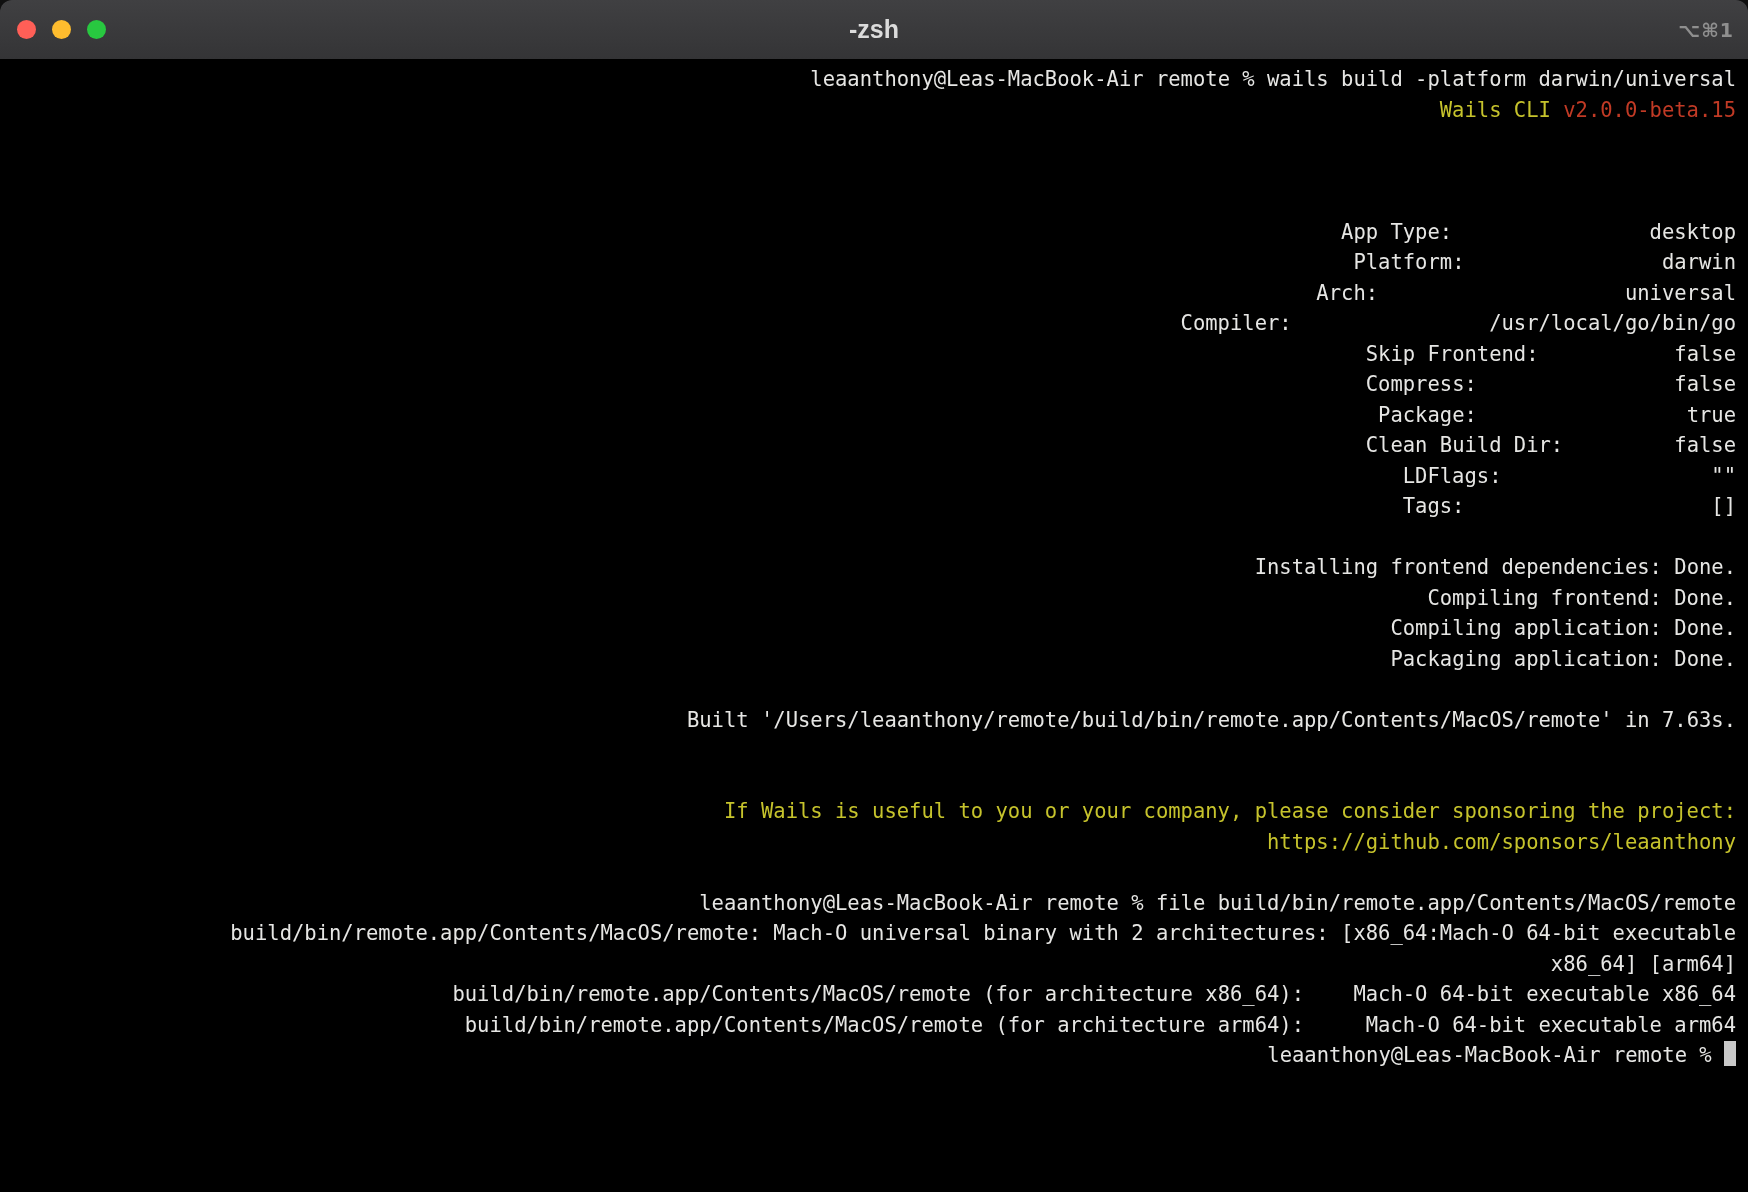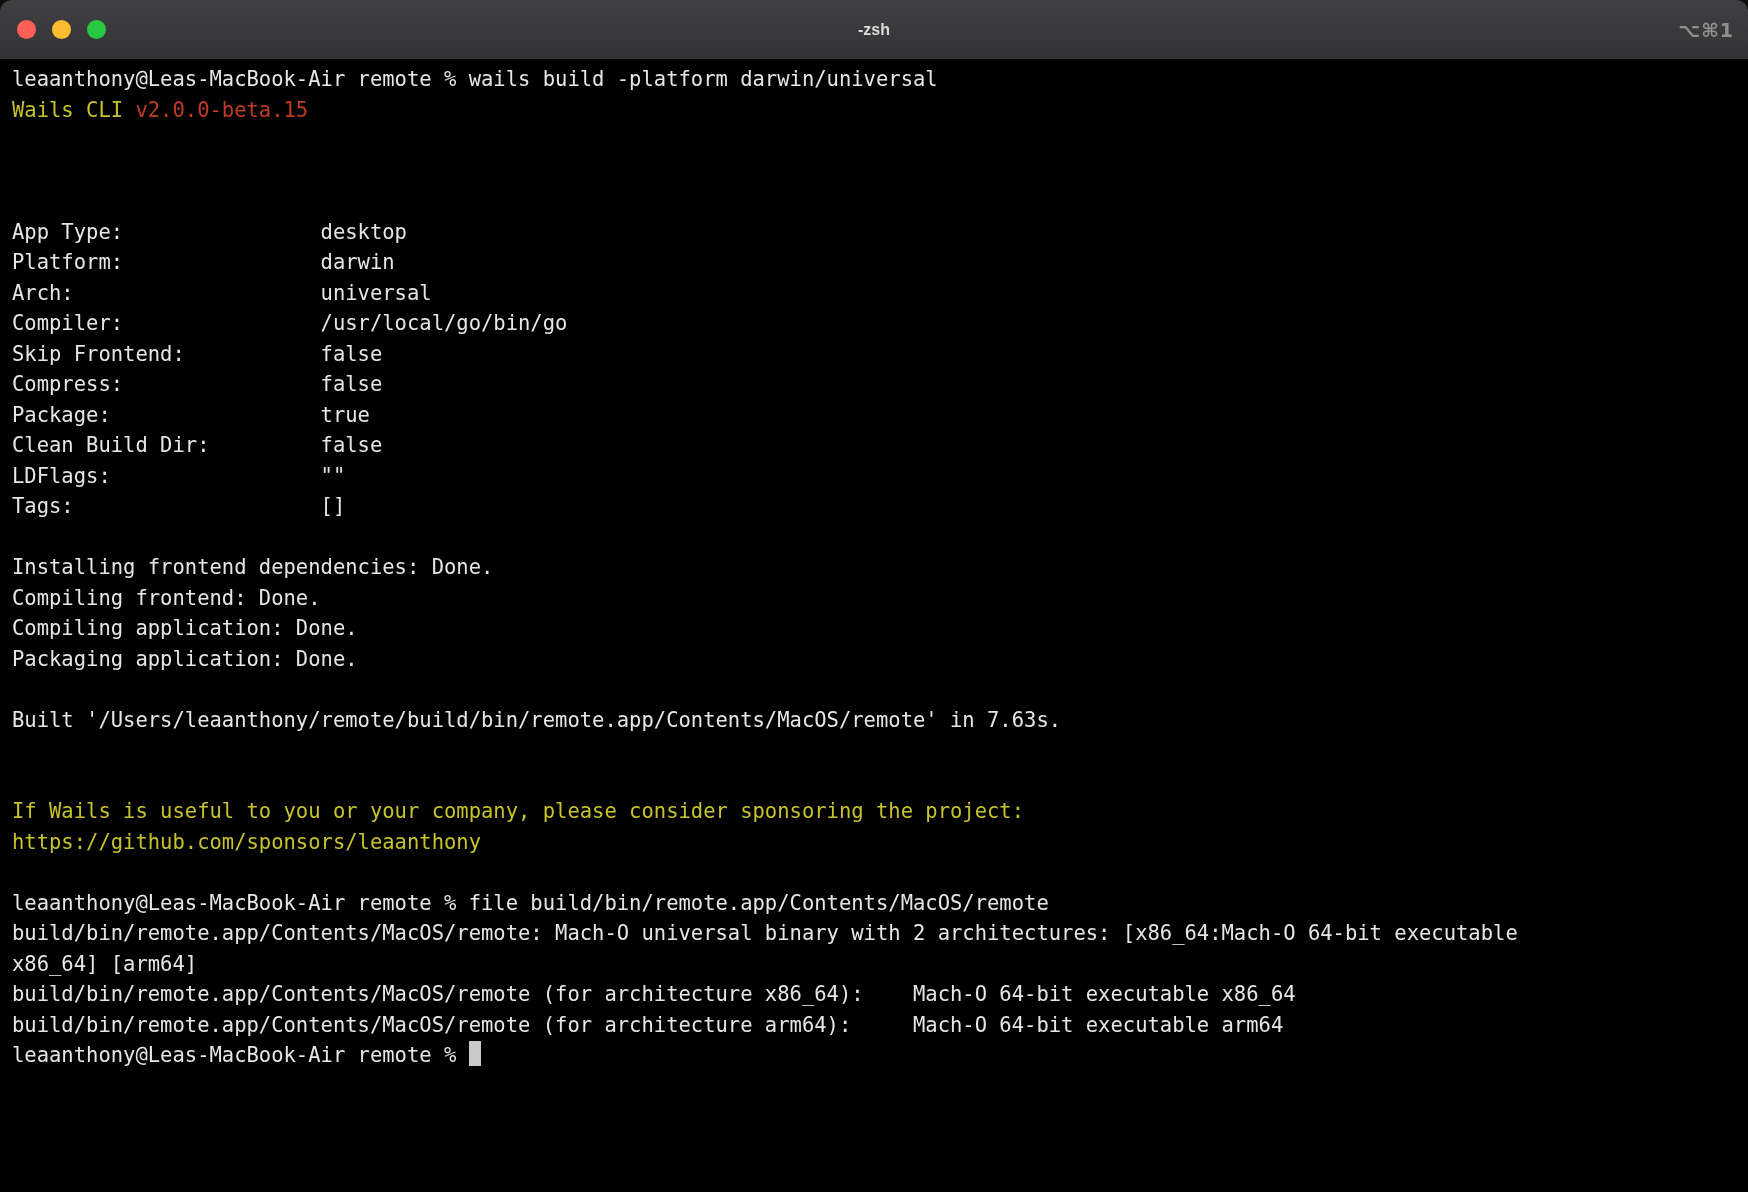--- a/index.html
+++ b/index.html
@@ -38,21 +38,21 @@
   .tl { width: 19px; height: 19px; border-radius: 50%; display: inline-block; }
   .tl.red    { background: #ff5f57; }
   .tl.yellow { background: #febc2e; }
   .tl.green  { background: #28c840; }
 
   .titlebar .title {
     flex: 1;
     text-align: center;
     font-family: "Liberation Sans", "DejaVu Sans", sans-serif;
     font-weight: 700;
-    font-size: 16px;
+    font-size: 25px;
     color: #dcdcdc;
   }
 
   .titlebar .shortcut {
     position: absolute;
     right: 14px;
     top: 0;
     height: 100%;
     display: flex;
     align-items: center;
@@ -67,21 +67,21 @@
     flex: 1;
     background: #000;
     padding: 4px 12px 0 12px;
     font-family: "DejaVu Sans Mono", "Liberation Mono", monospace;
     font-size: 20.5px;
     line-height: 30.5px;
     white-space: pre;
     overflow: hidden;
   }
 
-  .term-line { height: 30.5px; }
+  .term-line { height: 30.5px; text-align: right; }
 
   .cursor {
     display: inline-block;
     width: 12px;
     height: 25px;
     vertical-align: text-bottom;
     margin-bottom: 1px;
   }
 </style>
 </head>

